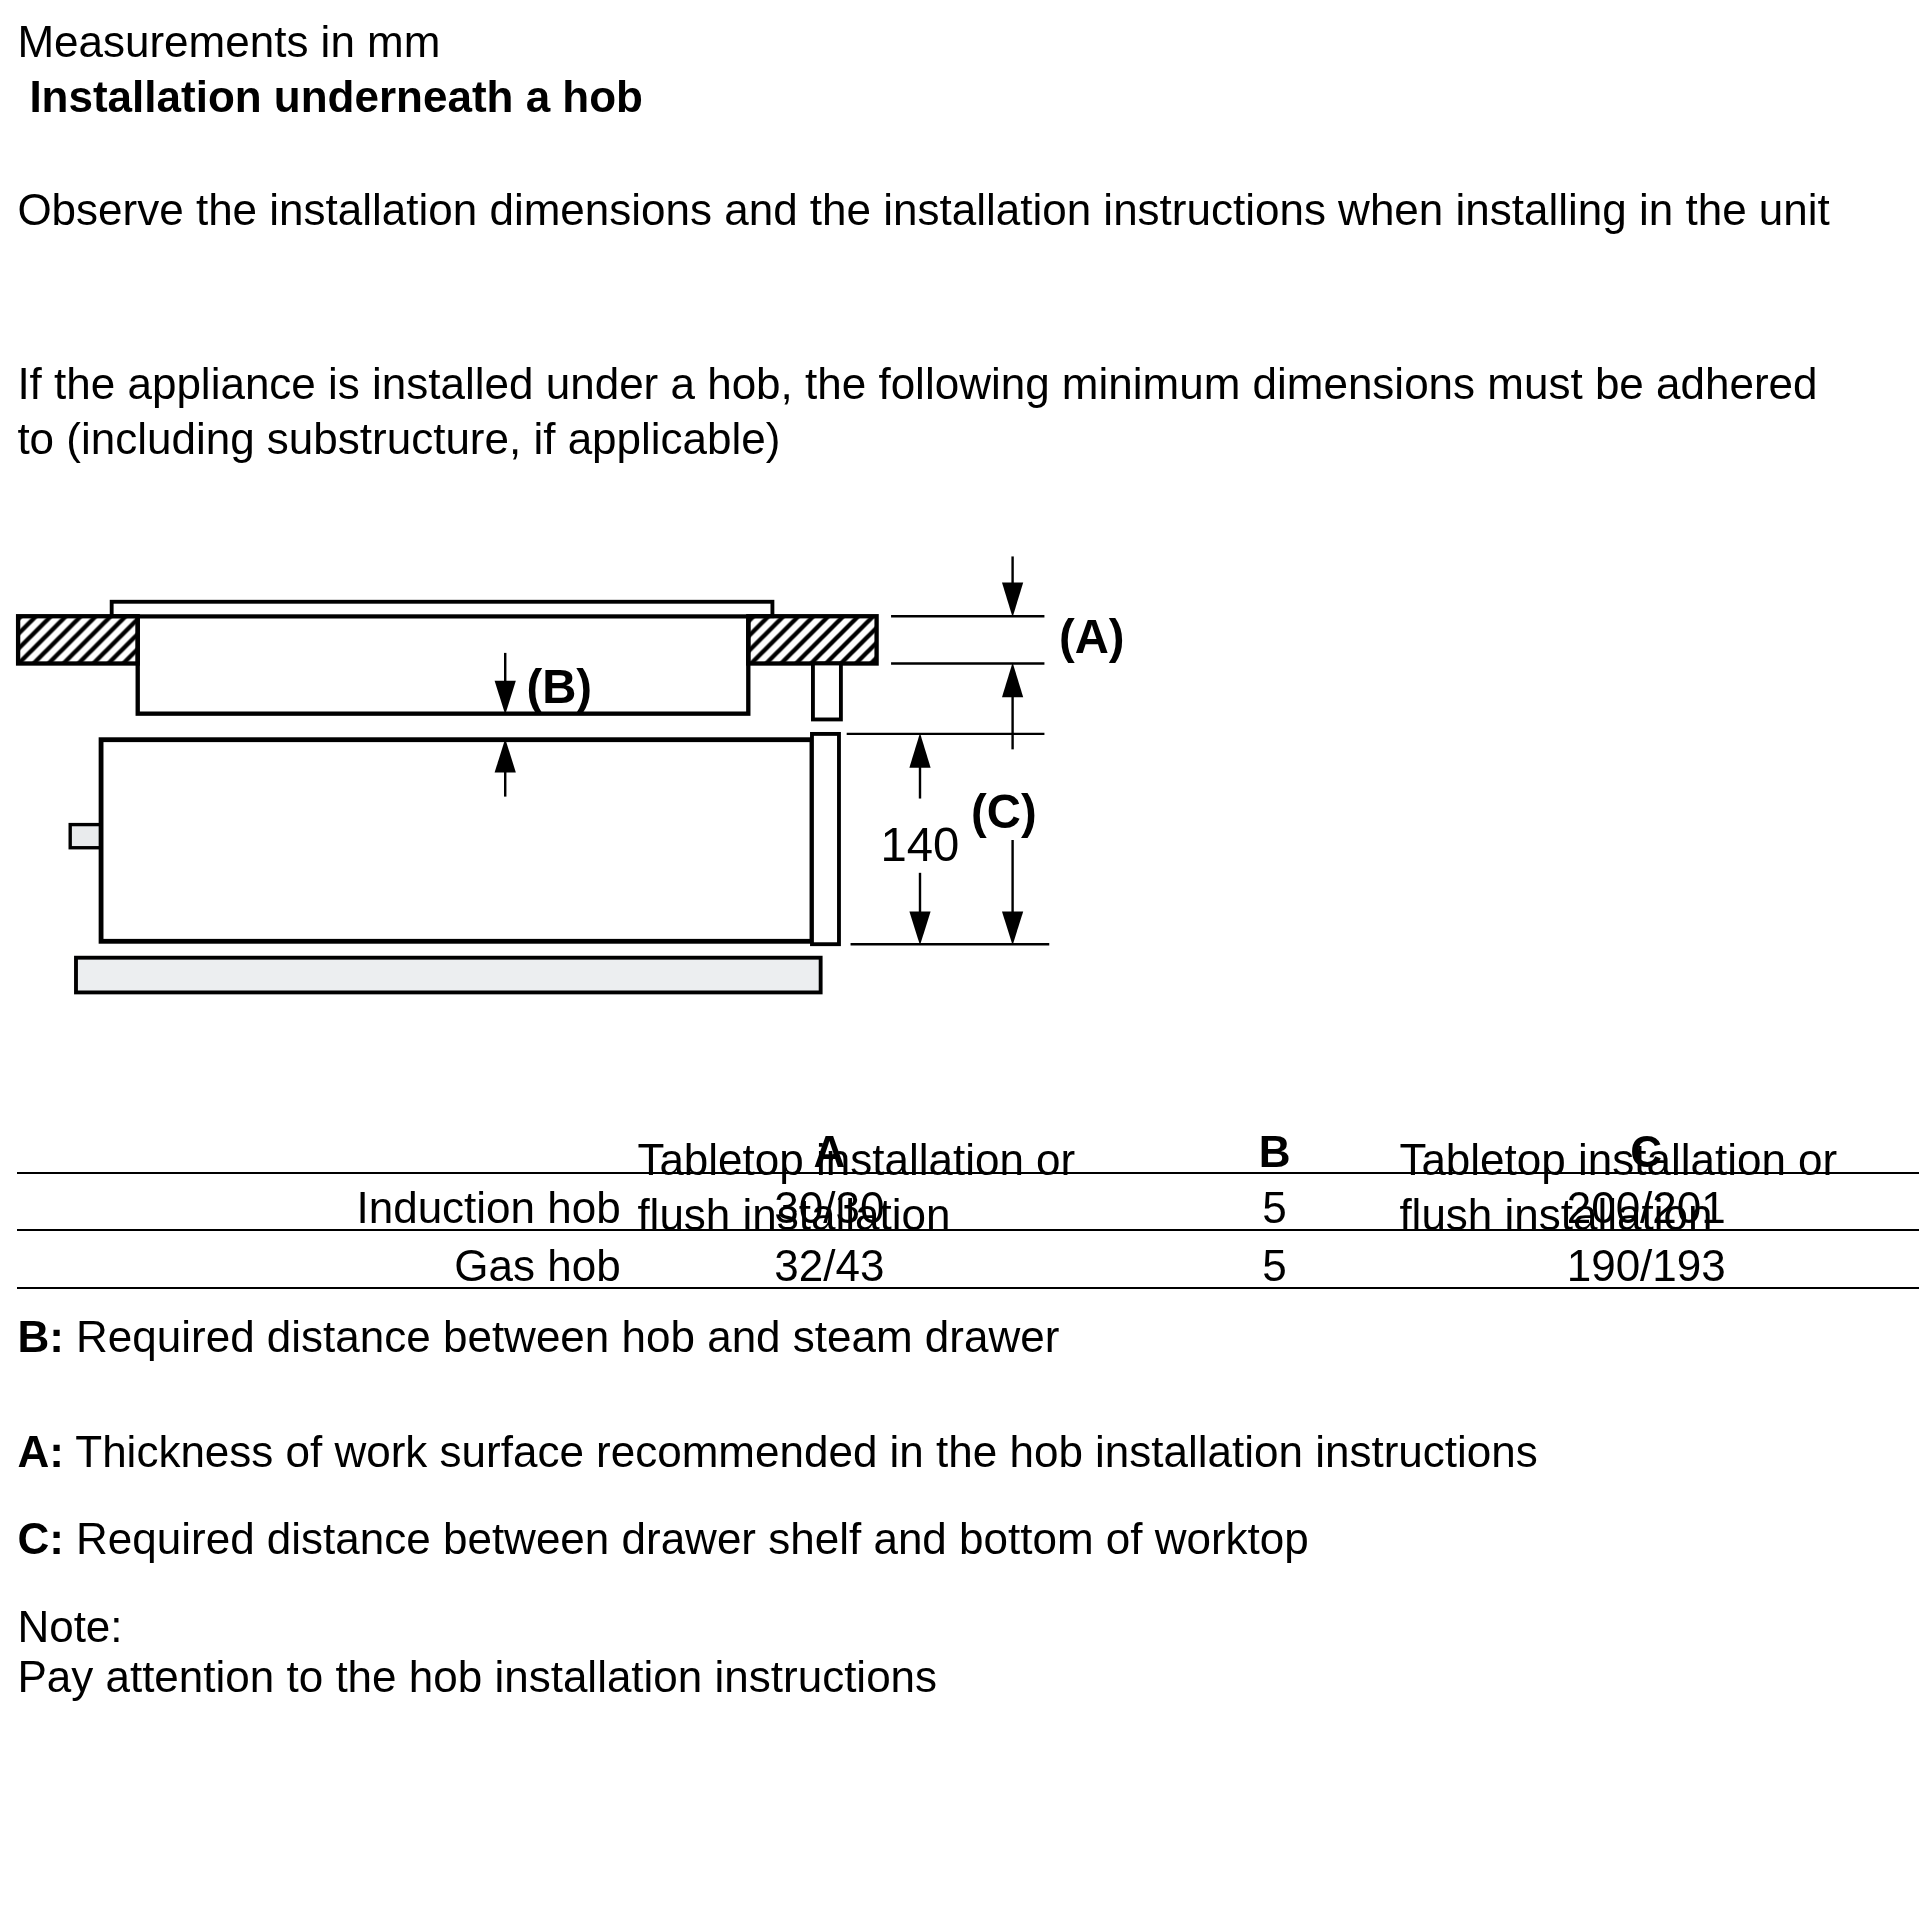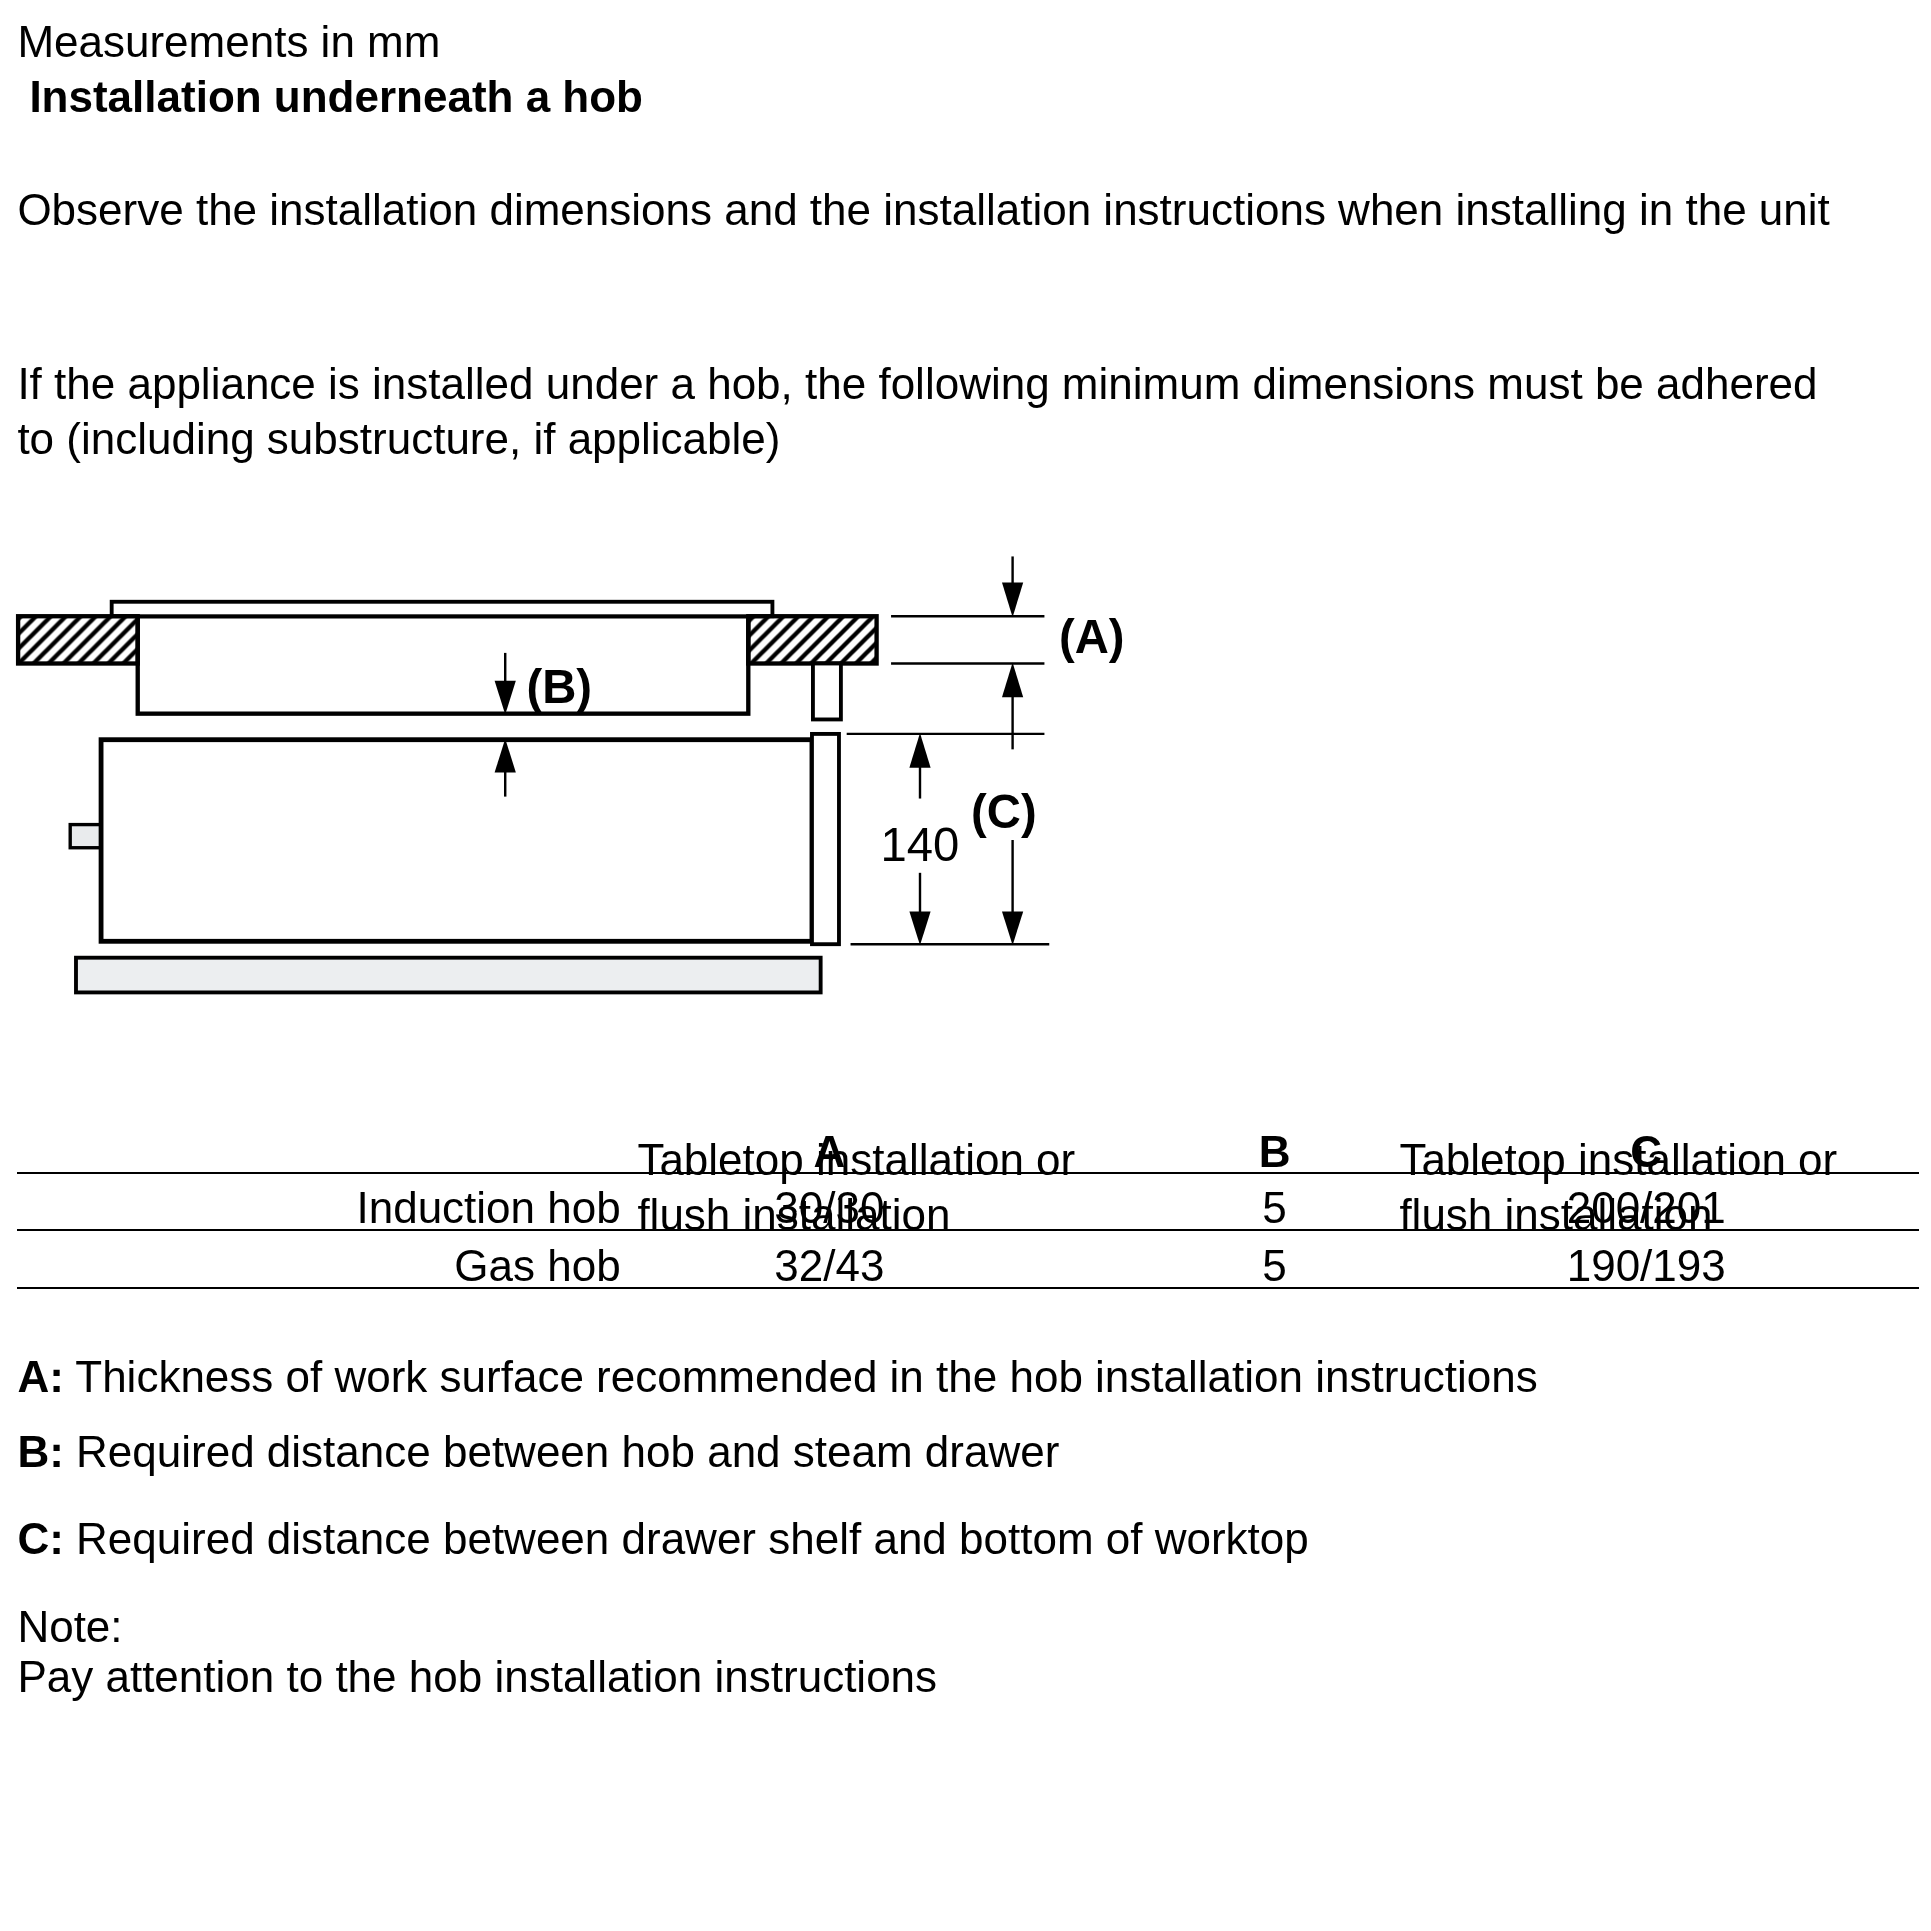--- a/index.html
+++ b/index.html
@@ -169,28 +169,28 @@
           <td class="row-label">Gas hob</td>
           <td>32/43</td>
           <td>5</td>
           <td>190/193</td>
           <td></td>
         </tr>
       </tbody>
     </table>
   </div>
 
+  <div class="footnote fn-b">
+    <b>B:</b>
+    <span>Required distance between hob and steam drawer</span>
+  </div>
   <div class="footnote fn-a">
     <b>A:</b>
     <span>Thickness of work surface recommended in the hob installation instructions</span>
   </div>
-  <div class="footnote fn-b">
-    <b>B:</b>
-    <span>Required distance between hob and steam drawer</span>
-  </div>
   <div class="footnote fn-c">
     <b>C:</b>
     <span>Required distance between drawer shelf and bottom of worktop</span>
   </div>
 
   <div class="note">
     <span class="nowrap">Note:</span><br>
     <span class="nowrap">Pay attention to the hob installation instructions</span>
   </div>
 

